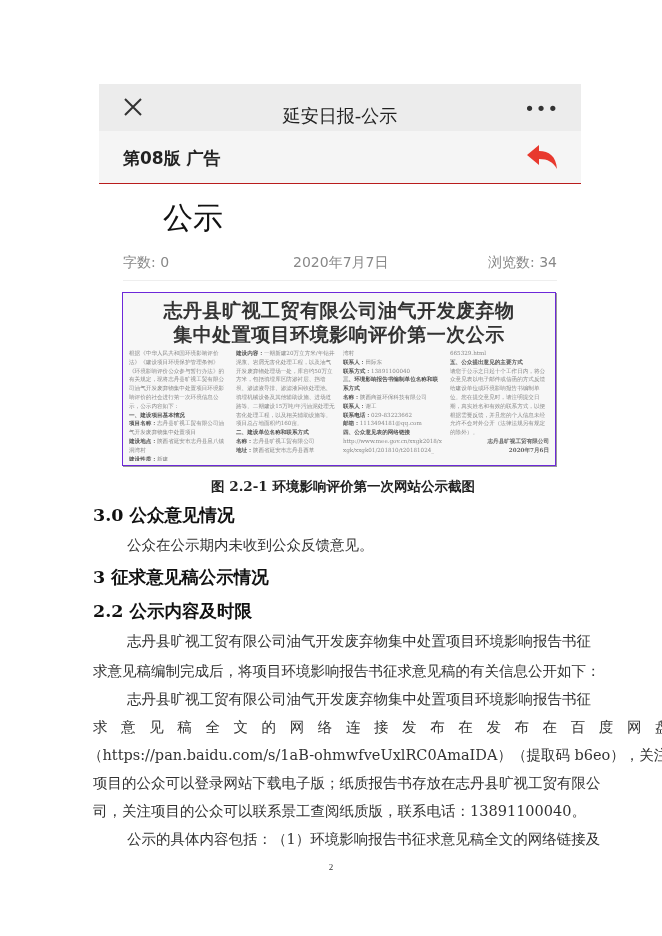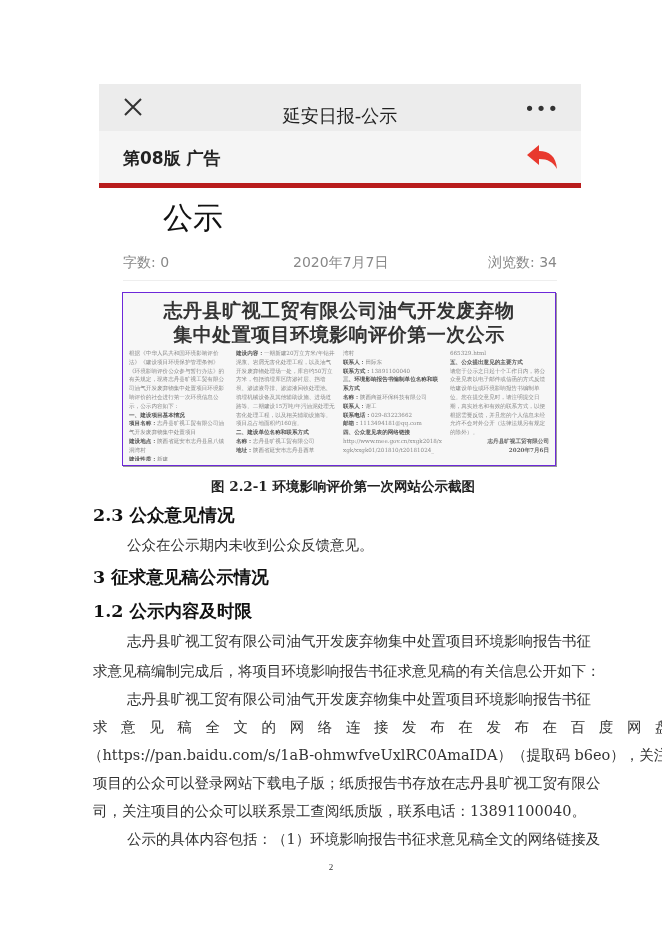--- a/index.html
+++ b/index.html
@@ -7,21 +7,21 @@
          font-family: "DejaVu Serif", "Liberation Serif", serif; color: #222; }
 
   
   .phone { position: absolute; left: 99px; top: 84px; width: 482px; height: 386px; background: #fff; }
   .topbar { position: absolute; left: 0; top: 0; width: 482px; height: 47px; background: #ececec;
             font-family: "DejaVu Sans", sans-serif; }
   .topbar .close { position: absolute; left: 22px; top: 11px; width: 24px; height: 24px; cursor: pointer; }
   .topbar .title { position: absolute; left: 0; right: 0; top: 20px; text-align: center; font-size: 18px; color: #222; }
   .topbar .more { position: absolute; right: 22px; top: 14px; font-size: 18px; color: #333; letter-spacing: 1px; cursor: pointer; }
   .subbar { position: absolute; left: 0; top: 47px; width: 482px; height: 52px; background: #f5f5f5;
-            border-bottom: 5px solid #b91c1c; font-family: "DejaVu Sans", sans-serif; }
+            border-bottom: 1px solid #b91c1c; font-family: "DejaVu Sans", sans-serif; }
   .subbar .section { position: absolute; left: 24px; top: 16px; font-size: 17px; font-weight: bold; color: #222; }
   .subbar .back { position: absolute; right: 22px; top: 12px; width: 34px; height: 28px; cursor: pointer; }
 
   .article-title { position: absolute; left: 24px; top: 114px; font-size: 30px; font-family: "DejaVu Sans", sans-serif; color: #111; margin-left: 40px; }
   .meta { position: absolute; left: 24px; right: 24px; top: 170px; height: 20px; font-family: "DejaVu Sans", sans-serif;
           font-size: 14px; color: #888; }
   .meta .words { position: absolute; left: 0; top: 0; }
   .meta .date { position: absolute; left: 170px; top: 0; }
   .meta .views { position: absolute; right: 0; top: 0; }
   .meta-divider { position: absolute; left: 24px; right: 24px; top: 196px; height: 1px; background: #eeeeee; }
@@ -111,25 +111,25 @@
         <span>请您于公示之日起十个工作日内，将公众意见表以电子邮件或信函的方式反馈给建设单位或环境影响报告书编制单位。您在提交意见时，请注明提交日期，真实姓名和有效的联系方式，以便根据需要反馈，并且您的个人信息未经允许不会对外公开（法律法规另有规定的除外）。</span><br>
         <div class="sig">志丹县旷视工贸有限公司</div>
         <div class="sig">2020年7月6日</div>
       </div>
     </div>
   </div>
 </div>
 
 <div class="caption">图 2.2-1    环境影响评价第一次网站公示截图</div>
 
-<div class="h2" style="top:503px">2.3  公众意见情况</div>
+<div class="h2" style="top:503px">3.0  公众意见情况</div>
 <div class="p indent" style="top:535px">公众在公示期内未收到公众反馈意见。</div>
 
 <div class="h2" style="top:565px">3  征求意见稿公示情况</div>
-<div class="h2" style="top:599px">1.2  公示内容及时限</div>
+<div class="h2" style="top:599px">2.2  公示内容及时限</div>
 
 <div class="p indent" style="top:631px">志丹县旷视工贸有限公司油气开发废弃物集中处置项目环境影响报告书征</div>
 <div class="p" style="top:661px">求意见稿编制完成后，将项目环境影响报告书征求意见稿的有关信息公开如下：</div>
 
 <div class="p indent" style="top:689px">志丹县旷视工贸有限公司油气开发废弃物集中处置项目环境影响报告书征</div>
 <div class="p" style="top:717px; letter-spacing:13.6px">求意见稿全文的网络连接发布在发布在百度网盘中</div>
 <div class="p" style="top:745px; left:88px">（https://pan.baidu.com/s/1aB-ohmwfveUxlRC0AmaIDA）（提取码 b6eo），关注</div>
 <div class="p" style="top:773px">项目的公众可以登录网站下载电子版；纸质报告书存放在志丹县旷视工贸有限公</div>
 <div class="p" style="top:801px">司，关注项目的公众可以联系景工查阅纸质版，联系电话：13891100040。</div>
 <div class="p indent" style="top:829px">公示的具体内容包括：（1）环境影响报告书征求意见稿全文的网络链接及</div>

